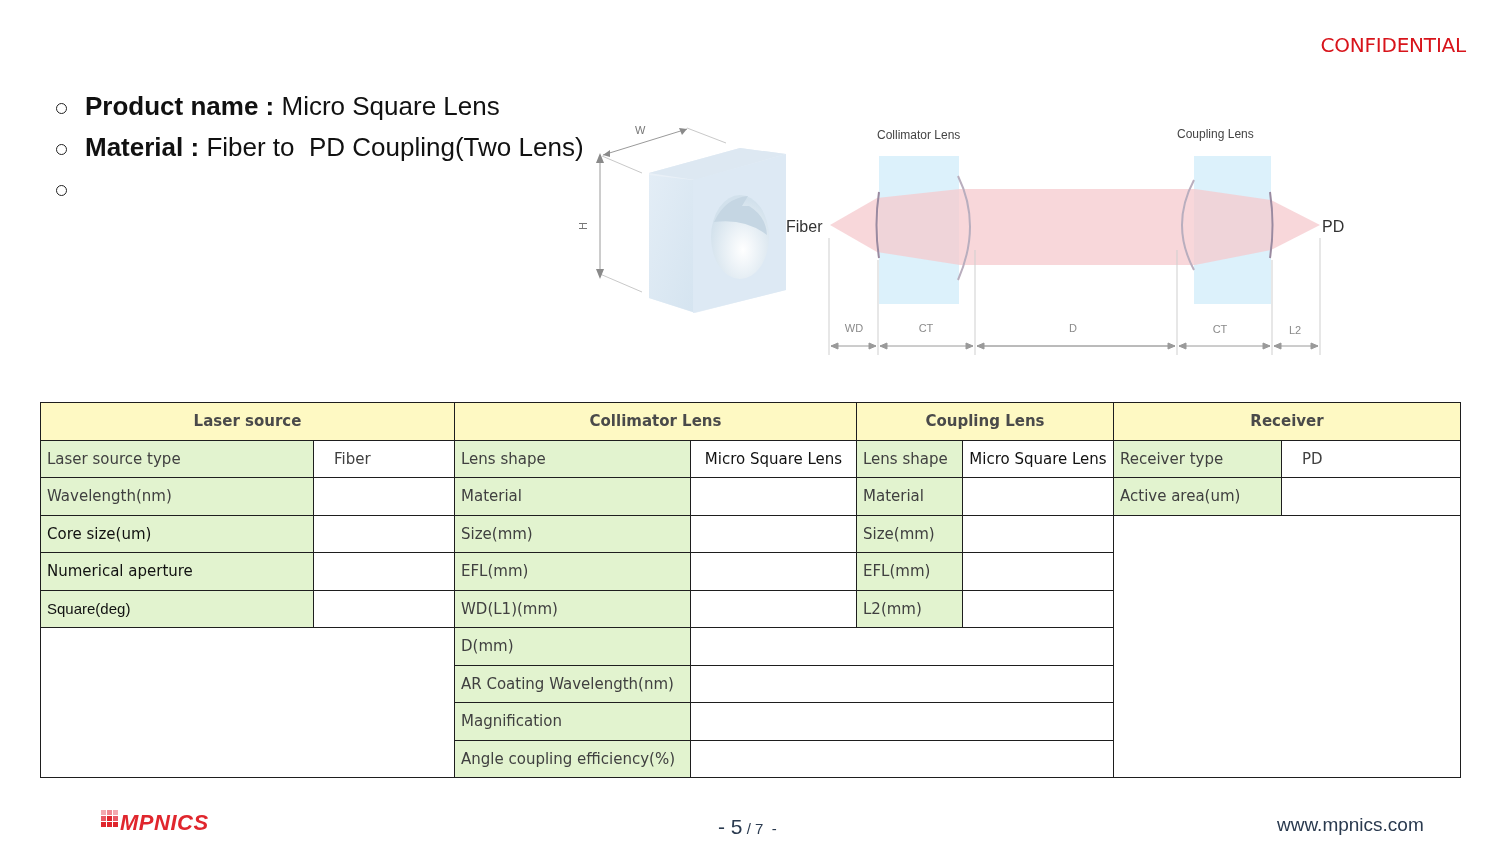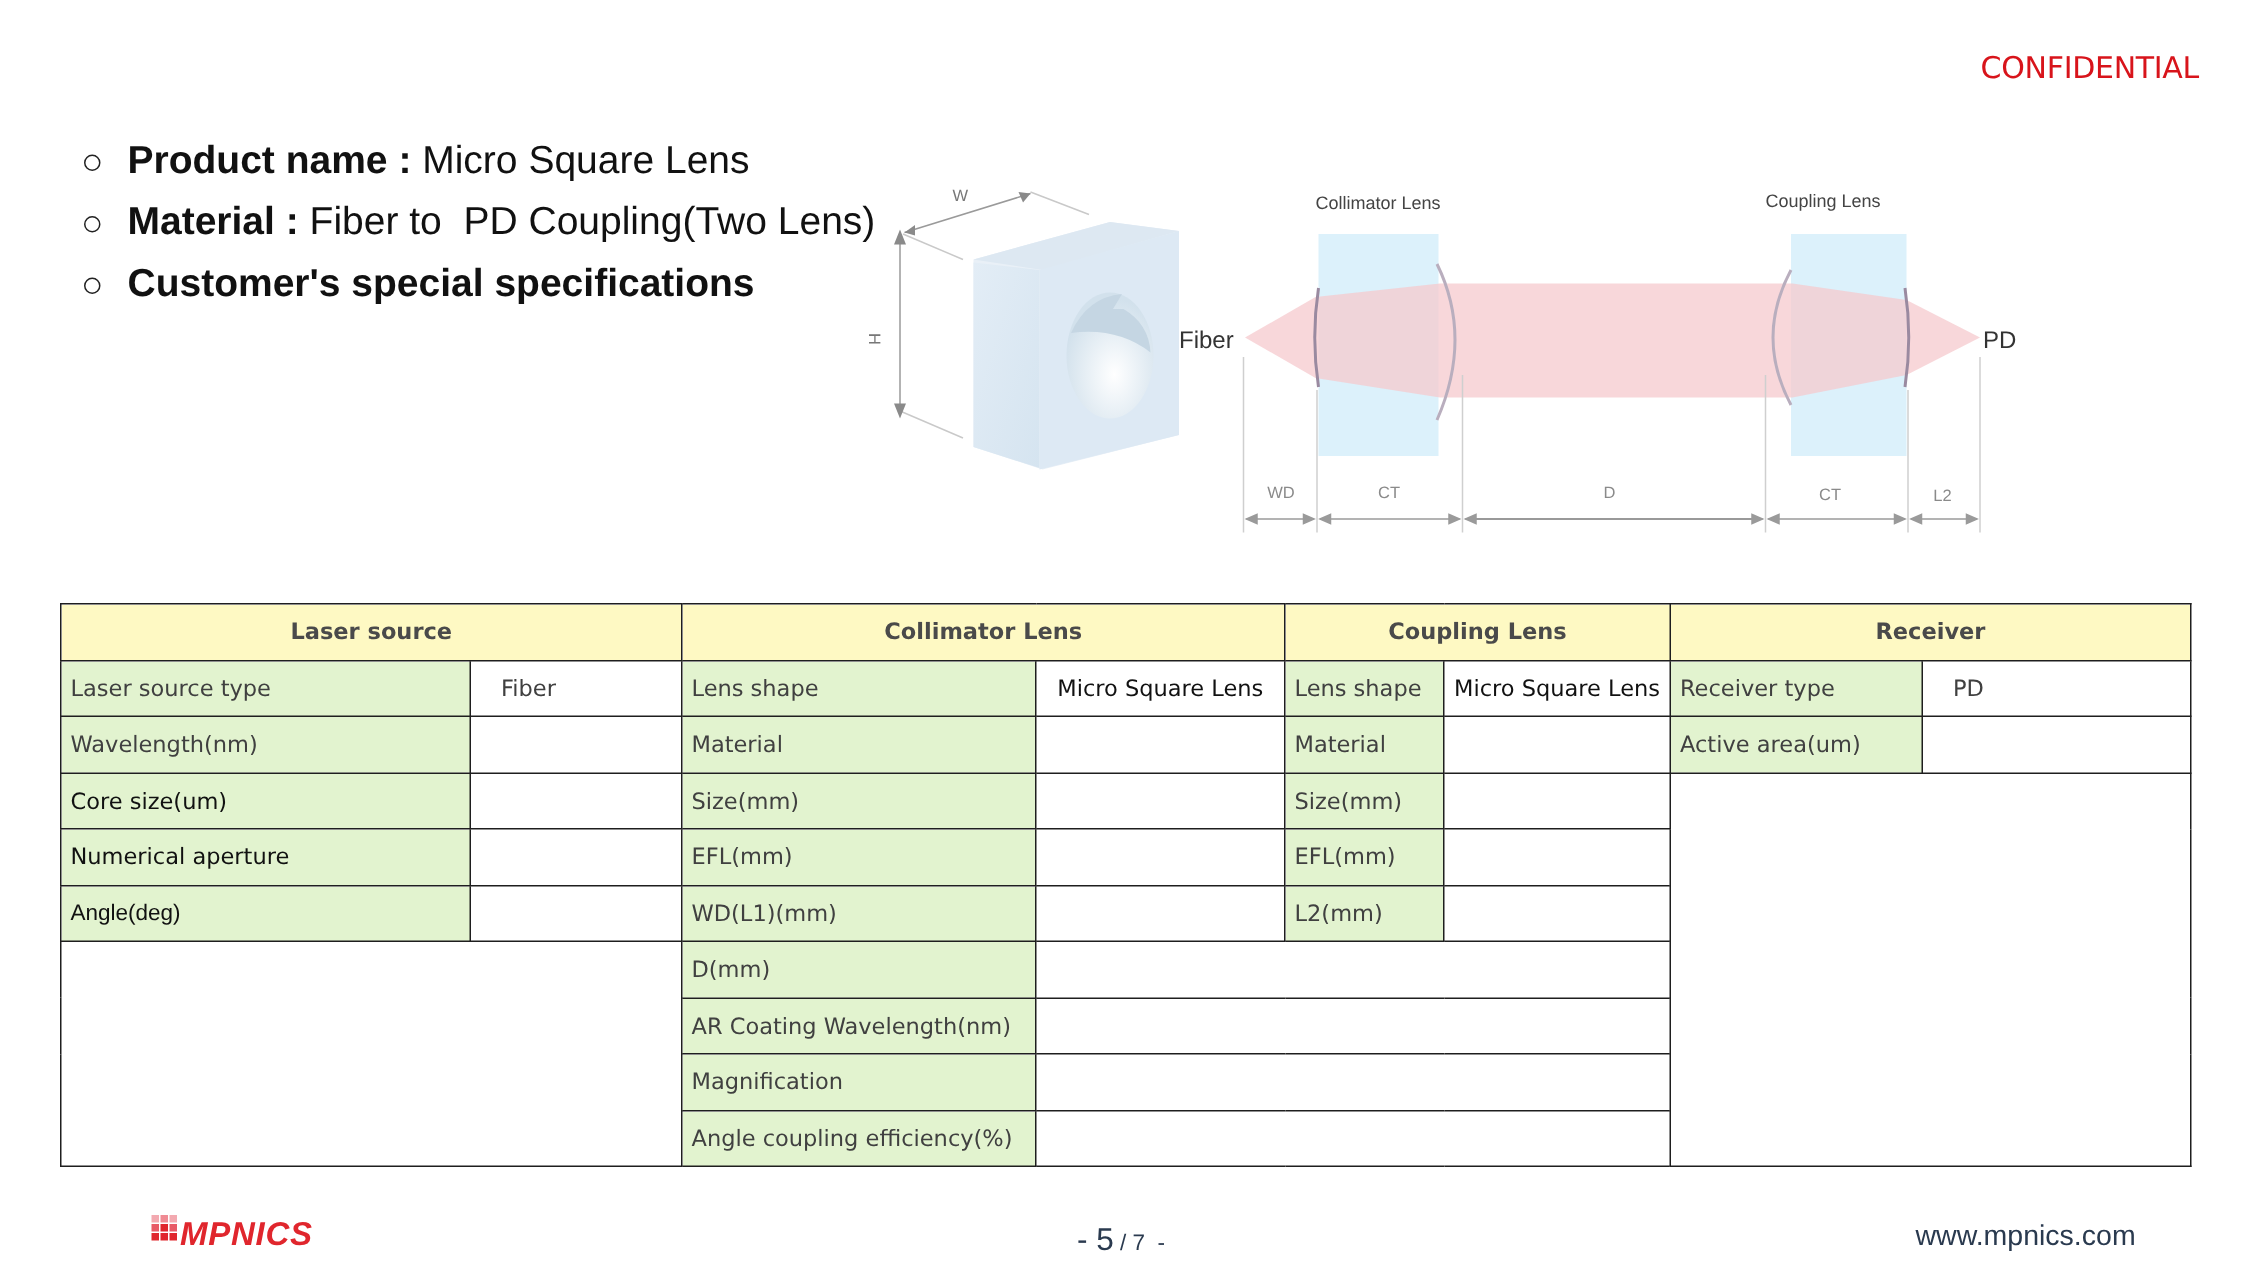--- a/index.html
+++ b/index.html
@@ -74,21 +74,20 @@
     <b>Product name :</b>
     <span class="val"> Micro Square Lens</span>
   </div>
   <div class="bullet">
     <span class="dot"></span>
     <b>Material :</b>
     <span class="val"> Fiber to  PD Coupling(Two Lens)</span>
   </div>
   <div class="bullet">
     <span class="dot"></span>
-    <b>Customer's special specifications</b>
     <span class="val"></span>
   </div>
 </div>
 
 <svg class="diagram" viewBox="0 0 800 260" width="800" height="260">
   <defs>
     <linearGradient id="cubeFront" x1="0" y1="0" x2="1" y2="1">
       <stop offset="0" stop-color="#e3edf6"></stop>
       <stop offset="1" stop-color="#d5e4f0"></stop>
     </linearGradient>
@@ -220,21 +219,21 @@
   </tr>
   <tr>
     <td class="lbl dark">Numerical aperture</td>
     <td class="v"></td>
     <td class="lbl">EFL(mm)</td>
     <td class="v"></td>
     <td class="lbl">EFL(mm)</td>
     <td class="v"></td>
   </tr>
   <tr>
-    <td class="lbl arial">Angle(deg)</td>
+    <td class="lbl arial">Square(deg)</td>
     <td class="v"></td>
     <td class="lbl">WD(L1)(mm)</td>
     <td class="v"></td>
     <td class="lbl">L2(mm)</td>
     <td class="v"></td>
   </tr>
   <tr>
     <td class="blank" colspan="2" rowspan="4"></td>
     <td class="lbl">D(mm)</td>
     <td class="v" colspan="3"></td>

